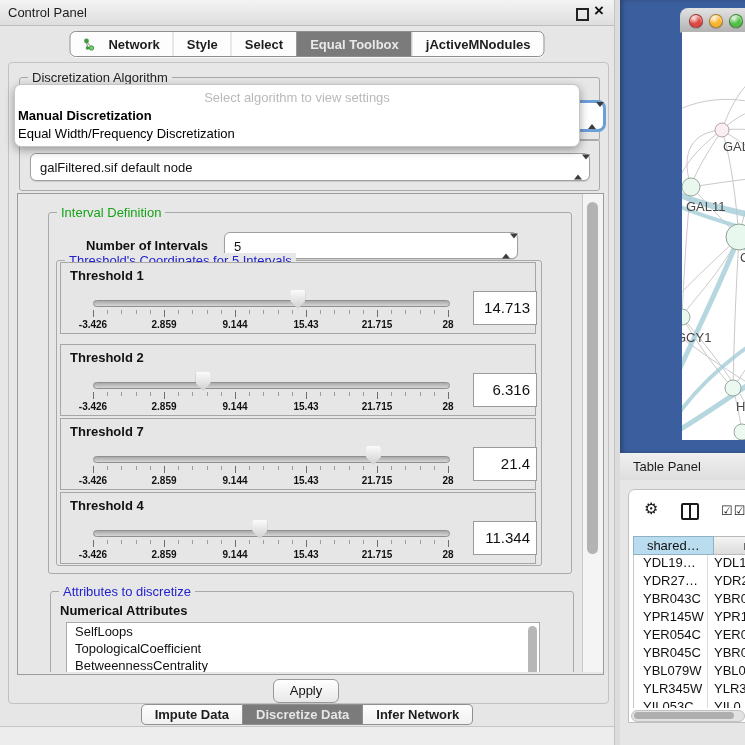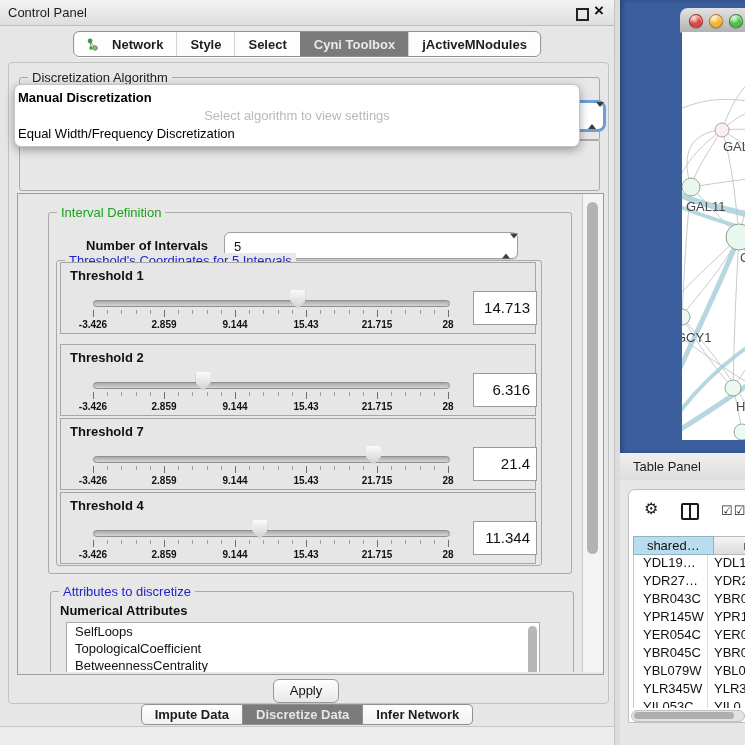--- a/index.html
+++ b/index.html
@@ -138,35 +138,39 @@
           </svg>
           <span>Network</span>
         </div>
         <div class="tab">
           <span>Style</span>
         </div>
         <div class="tab">
           <span>Select</span>
         </div>
         <div class="tab sel">
-          <span>Cyni Toolbox</span>
+          <span>Equal Toolbox</span>
         </div>
         <div class="tab">
           <span>jActiveMNodules</span>
         </div>
       </div>
 
     <div id="outer">
 
       <div class="group" style="left:10px;top:14px;width:579px;height:62px;">
         <span class="gtitle">Discretization Algorithm</span>
       </div>
 
       <div class="group" style="left:10px;top:76px;width:579px;height:50px;">
         <span class="gtitle">Table Data</span>
+        <div class="combo" style="left:10px;top:13px;width:558px;height:26px;">
+          <span class="txt">galFiltered.sif default node</span>
+          <span class="spin"><span class="tri-up"></span><span class="tri-down"></span></span>
+        </div>
       </div>
 
       <div id="scrollpane">
         <div id="viewport">
 
           <div class="group" style="left:30px;top:18px;width:522px;height:360px;">
             <span class="gtitle green">Interval Definition</span>
           </div>
           <div style="position:absolute;left:68px;top:44px;font-size:13px;font-weight:bold;color:#111;">Number of Intervals</div>
           <div class="combo" style="left:206px;top:38px;width:292px;height:25px;">
@@ -351,22 +355,22 @@
       </div>
 
       <div id="apply-btn">Apply</div>
     </div>
 
     <div id="algo-combo">
       <span class="spin"><span class="tri-up"></span><span class="tri-down"></span></span>
     </div>
 
     <div id="algo-popup">
+      <div class="popup-row ph">Select algorithm to view settings</div>
       <div class="popup-row b">Manual Discretization</div>
-      <div class="popup-row ph">Select algorithm to view settings</div>
       <div class="popup-row">Equal Width/Frequency Discretization</div>
     </div>
 
     <div id="bottom-tabs">
         <div class="btab">Impute Data</div>
         <div class="btab sel">Discretize Data</div>
         <div class="btab">Infer Network</div>
       </div>
     <div id="cp-bottomstrip"></div>
   </div>

